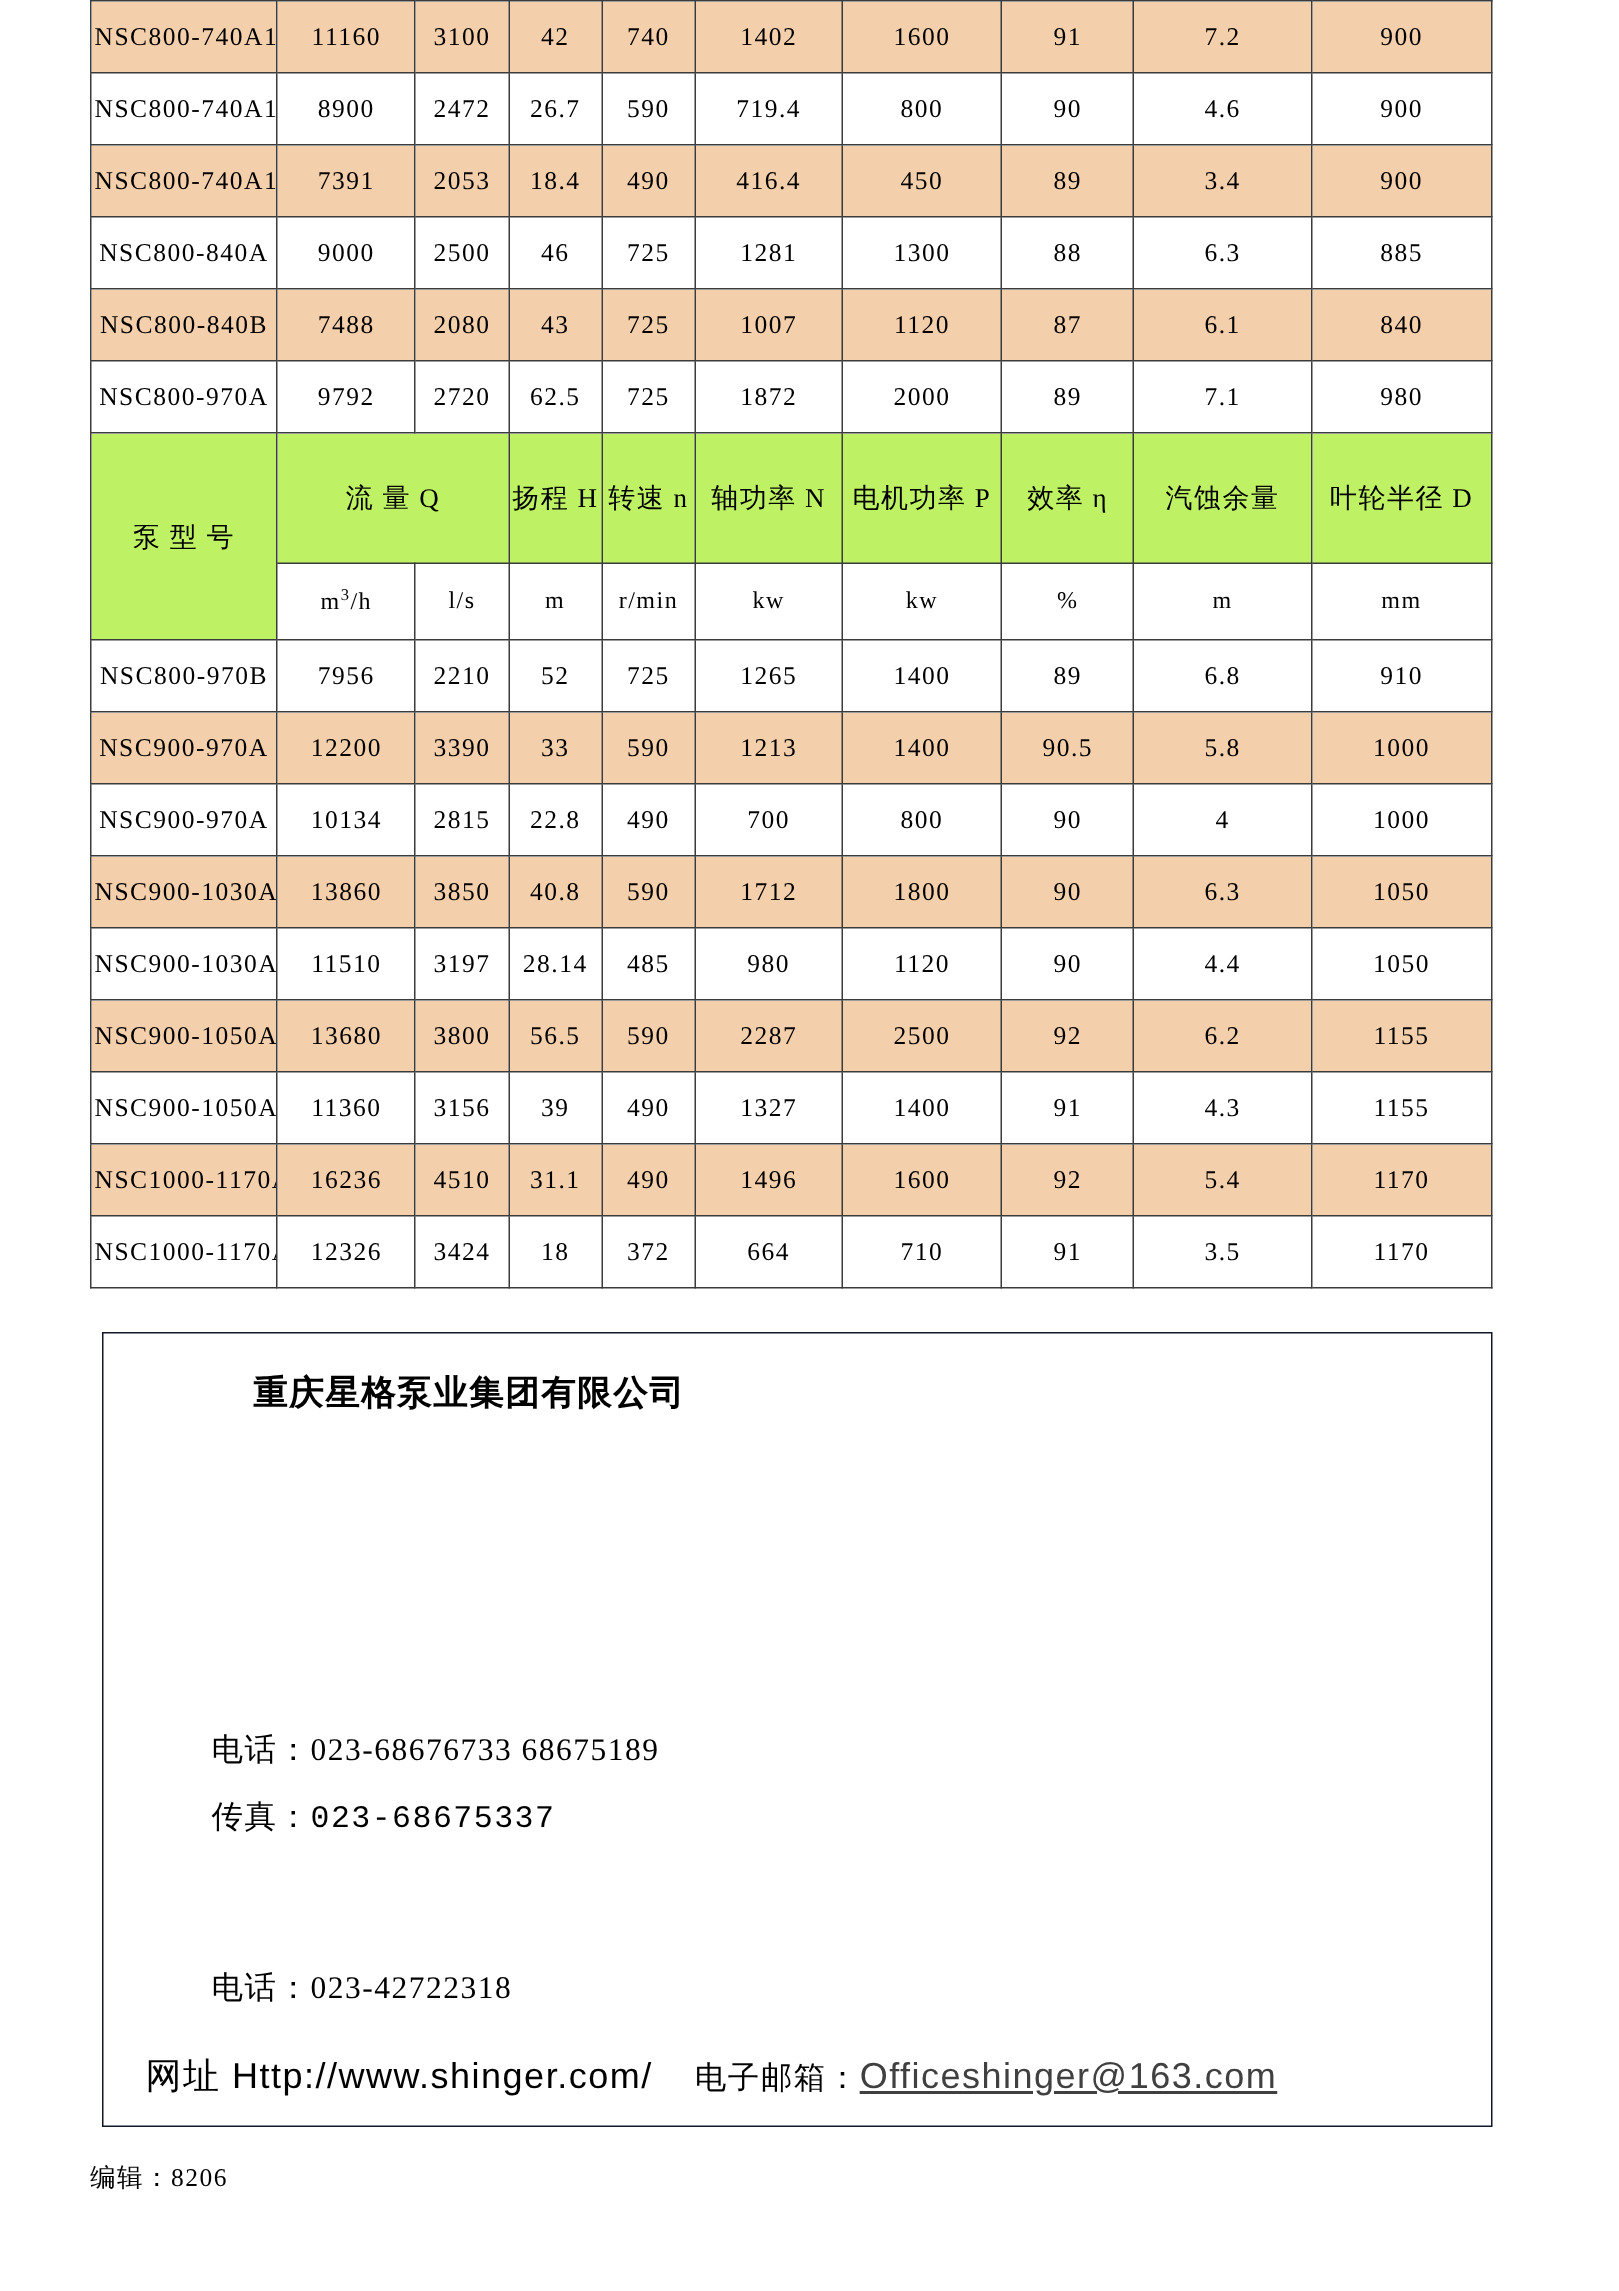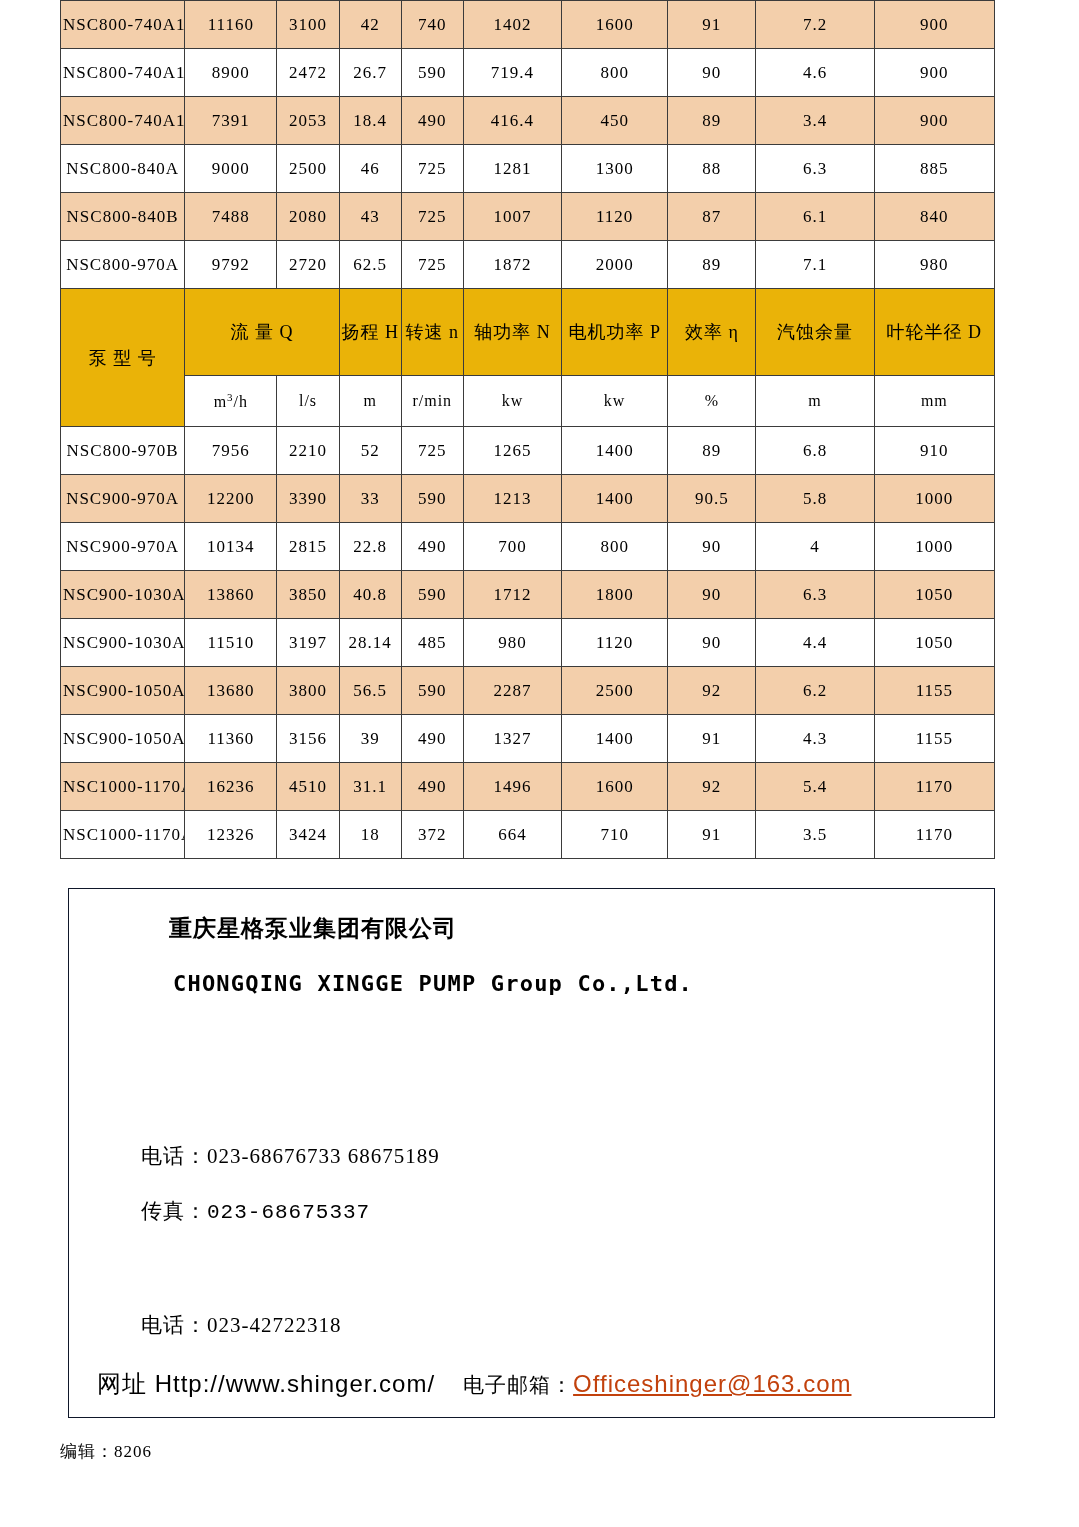--- a/index.html
+++ b/index.html
@@ -58,21 +58,21 @@
   col.c6 { width: 106px; }
   col.c7 { width: 88px; }
   col.c8 { width: 118px; }
   col.c9 { width: 120px; }
 
   td.model { font-size: 16.5px; letter-spacing: 0px; }
   
   tr.hdr-main td {
     height: 86px;
     font-size: 18px;
-    background: #eab308;
+    background: #bef264;
   }
   tr.hdr-unit td {
     height: 50px;
     font-size: 16px;
     background: #ffffff;
   }
   td.pump-label {
     font-size: 19px;
     letter-spacing: 6px;
   }
@@ -108,28 +108,28 @@
     font-family: "DejaVu Sans Mono", monospace;
   }
   .addr-line {
     position: absolute;
     font-size: 21px;
     letter-spacing: 1px;
     white-space: nowrap;
     font-family: "Liberation Serif", "DejaVu Serif", serif;
   }
   .l1 { left: 28px;  top: 194px; }
-  .l2 { left: 72px;  top: 253px; }
+  .l2 { left: 72px;  top: 263px; }
   .l3 { left: 72px;  top: 308px; font-family: Liberation Mono, monospace; }
   .l4 { left: 28px;  top: 365px; }
   .l5 { left: 72px;  top: 422px; }
   .l6 { left: 28px;  top: 479px; }
   .l6 .mail-label { margin-left: 28px; }
   .mail-link {
-    color: #c2410c;
+    color: #404040;
     text-decoration: underline;
   }
   .web-mono { font-family: Liberation Sans, sans-serif; font-size: 24px; }
 
   .footer-note {
     position: absolute;
     left: 60px;
     top: 1440px;
     font-size: 17px;
     letter-spacing: 1px;
@@ -358,21 +358,20 @@
         <td>710</td>
         <td>91</td>
         <td>3.5</td>
         <td>1170</td>
       </tr>
     </tbody>
   </table>
 
   <div class="contact-box">
     <div class="cn-name">重庆星格泵业集团有限公司</div>
-    <div class="en-name">CHONGQING XINGGE PUMP Group Co.,Ltd.</div>
     <div class="addr-line l2">电话：023-68676733   68675189</div>
     <div class="addr-line l3">传真：023-68675337</div>
     <div class="addr-line l5">电话：023-42722318</div>
     <div class="addr-line l6">
       <span class="web-mono">网址 Http://www.shinger.com/</span><span class="mail-label">电子邮箱：</span><span class="mail-link web-mono">Officeshinger@163.com</span>
     </div>
   </div>
 
   <div class="footer-note">编辑：8206</div>
 

